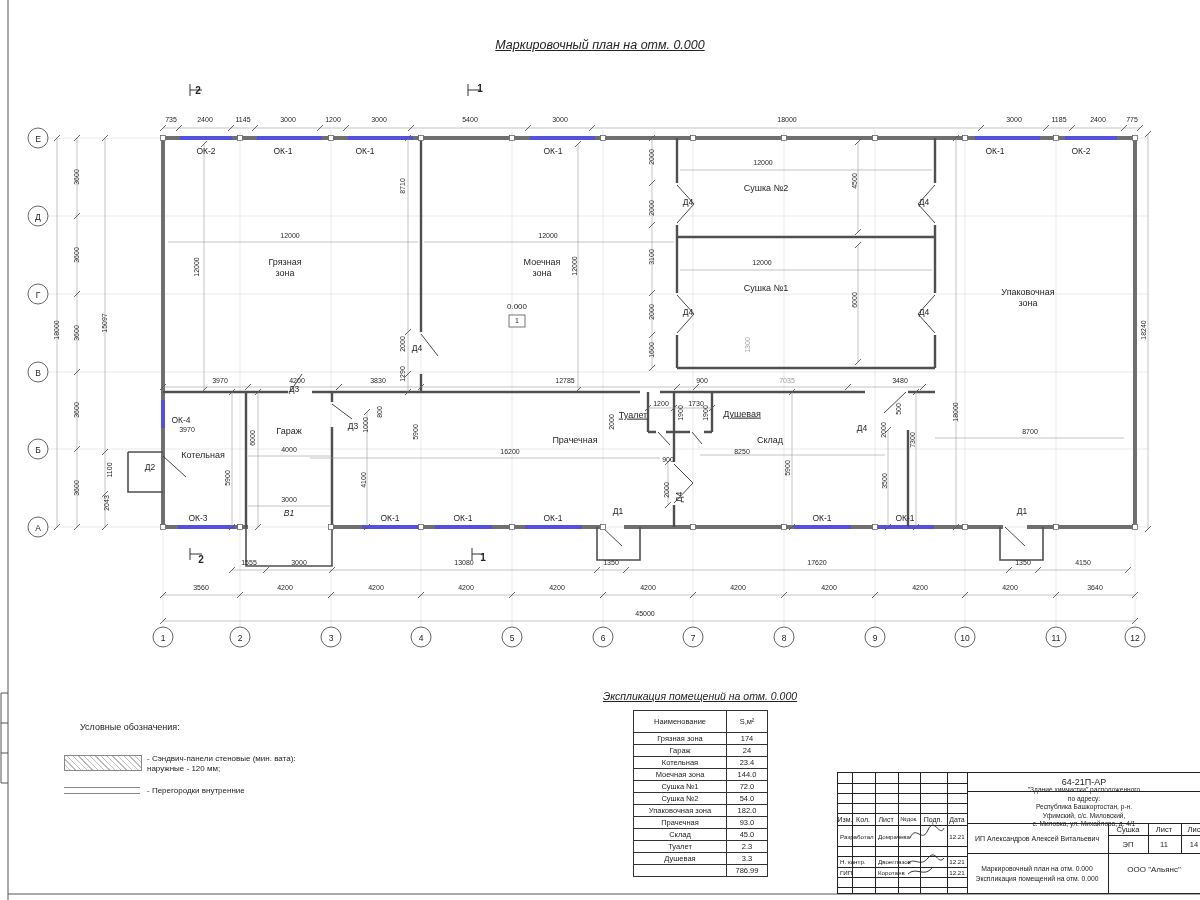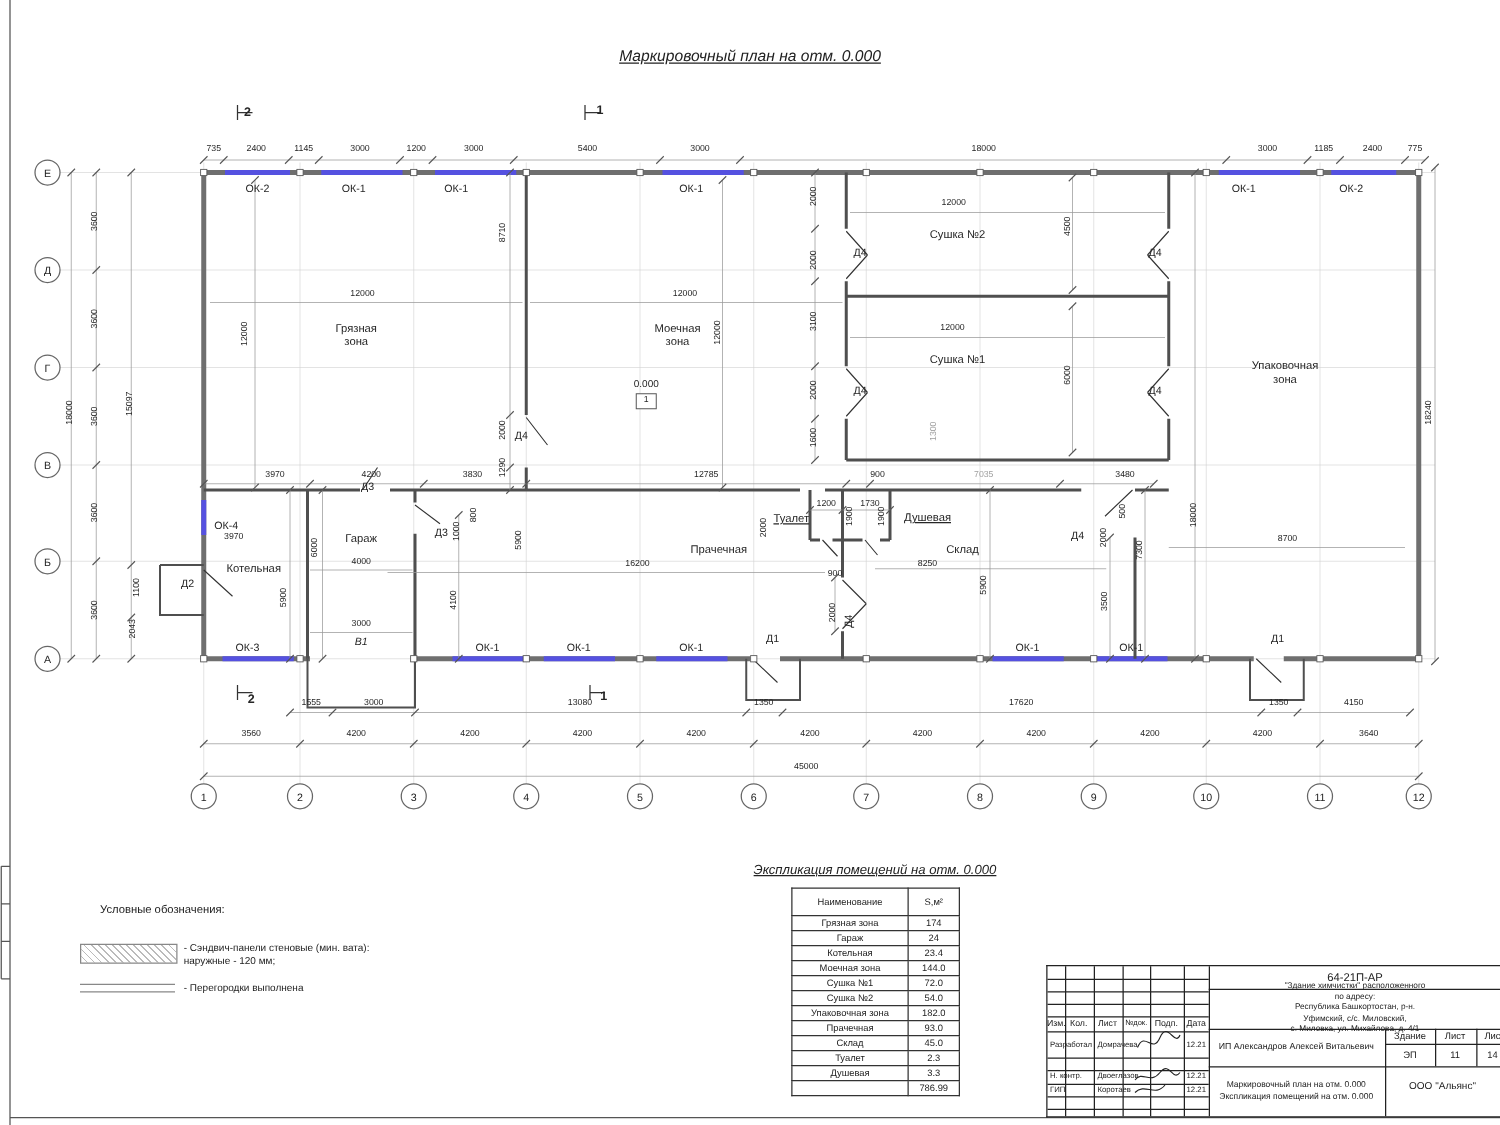--- a/index.html
+++ b/index.html
@@ -424,21 +424,21 @@
       <div class="bubble" style="left: 38px; top: 372px;">В</div>
       <div class="bubble" style="left: 38px; top: 449px;">Б</div>
       <div class="bubble" style="left: 38px; top: 527px;">А</div>
     </div>
 
 <div class="legtitle">Условные обозначения:</div>
 <div class="legsym1"></div>
 <div class="legsym2"></div>
 <div class="legtext" style="left:147px;top:754px">- Сэндвич-панели стеновые (мин. вата):
 наружные - 120 мм;</div>
-<div class="legtext" style="left:147px;top:786px">- Перегородки выполнена</div>
+<div class="legtext" style="left:147px;top:786px">- Перегородки внутренние</div>
 
 
 <div class="schedtitle">Экспликация помещений на отм. 0.000</div>
 <table class="sched">
   <thead>
     <tr>
       <th class="c1">Наименование</th>
       <th class="c2">S,м²</th>
     </tr>
   </thead>
@@ -534,21 +534,21 @@
   <span class="ls" style="left:2px;top:63px;font-size:6.2px">Разработал</span>
   <span class="ls" style="left:40px;top:63px;font-size:6.2px">Домрачева</span>
   <span style="left:119px;top:63px;font-size:6.2px">12.21</span>
   <span class="ls" style="left:2px;top:88px;font-size:6.2px">Н. контр.</span>
   <span class="ls" style="left:40px;top:88px;font-size:6.2px">Двоеглазов</span>
   <span style="left:119px;top:88px;font-size:6.2px">12.21</span>
   <span class="ls" style="left:2px;top:99px;font-size:6.2px">ГИП</span>
   <span class="ls" style="left:40px;top:99px;font-size:6.2px">Коротаев</span>
   <span style="left:119px;top:99px;font-size:6.2px">12.21</span>
   <span style="left:199px;top:65px;font-size:7px">ИП Александров Алексей Витальевич</span>
-  <span style="left:290px;top:56px;font-size:7.5px">Здание</span>
+  <span style="left:290px;top:56px;font-size:7.5px">Сушка</span>
   <span style="left:326px;top:56px;font-size:7.5px">Лист</span>
   <span style="left:356px;top:56px;font-size:7.5px">Лис</span>
   <span style="left:290px;top:71px;font-size:7.5px">ЭП</span>
   <span style="left:326px;top:71px;font-size:7.5px">11</span>
   <span style="left:356px;top:71px;font-size:7.5px">14</span>
   <span style="left:199px;top:95px;font-size:6.8px">Маркировочный план на отм. 0.000</span>
   <span style="left:199px;top:105px;font-size:6.8px">Экспликация помещений на отм. 0.000</span>
   <span style="left:316px;top:96px;font-size:8px">ООО "Альянс"</span>
 </div>
 

